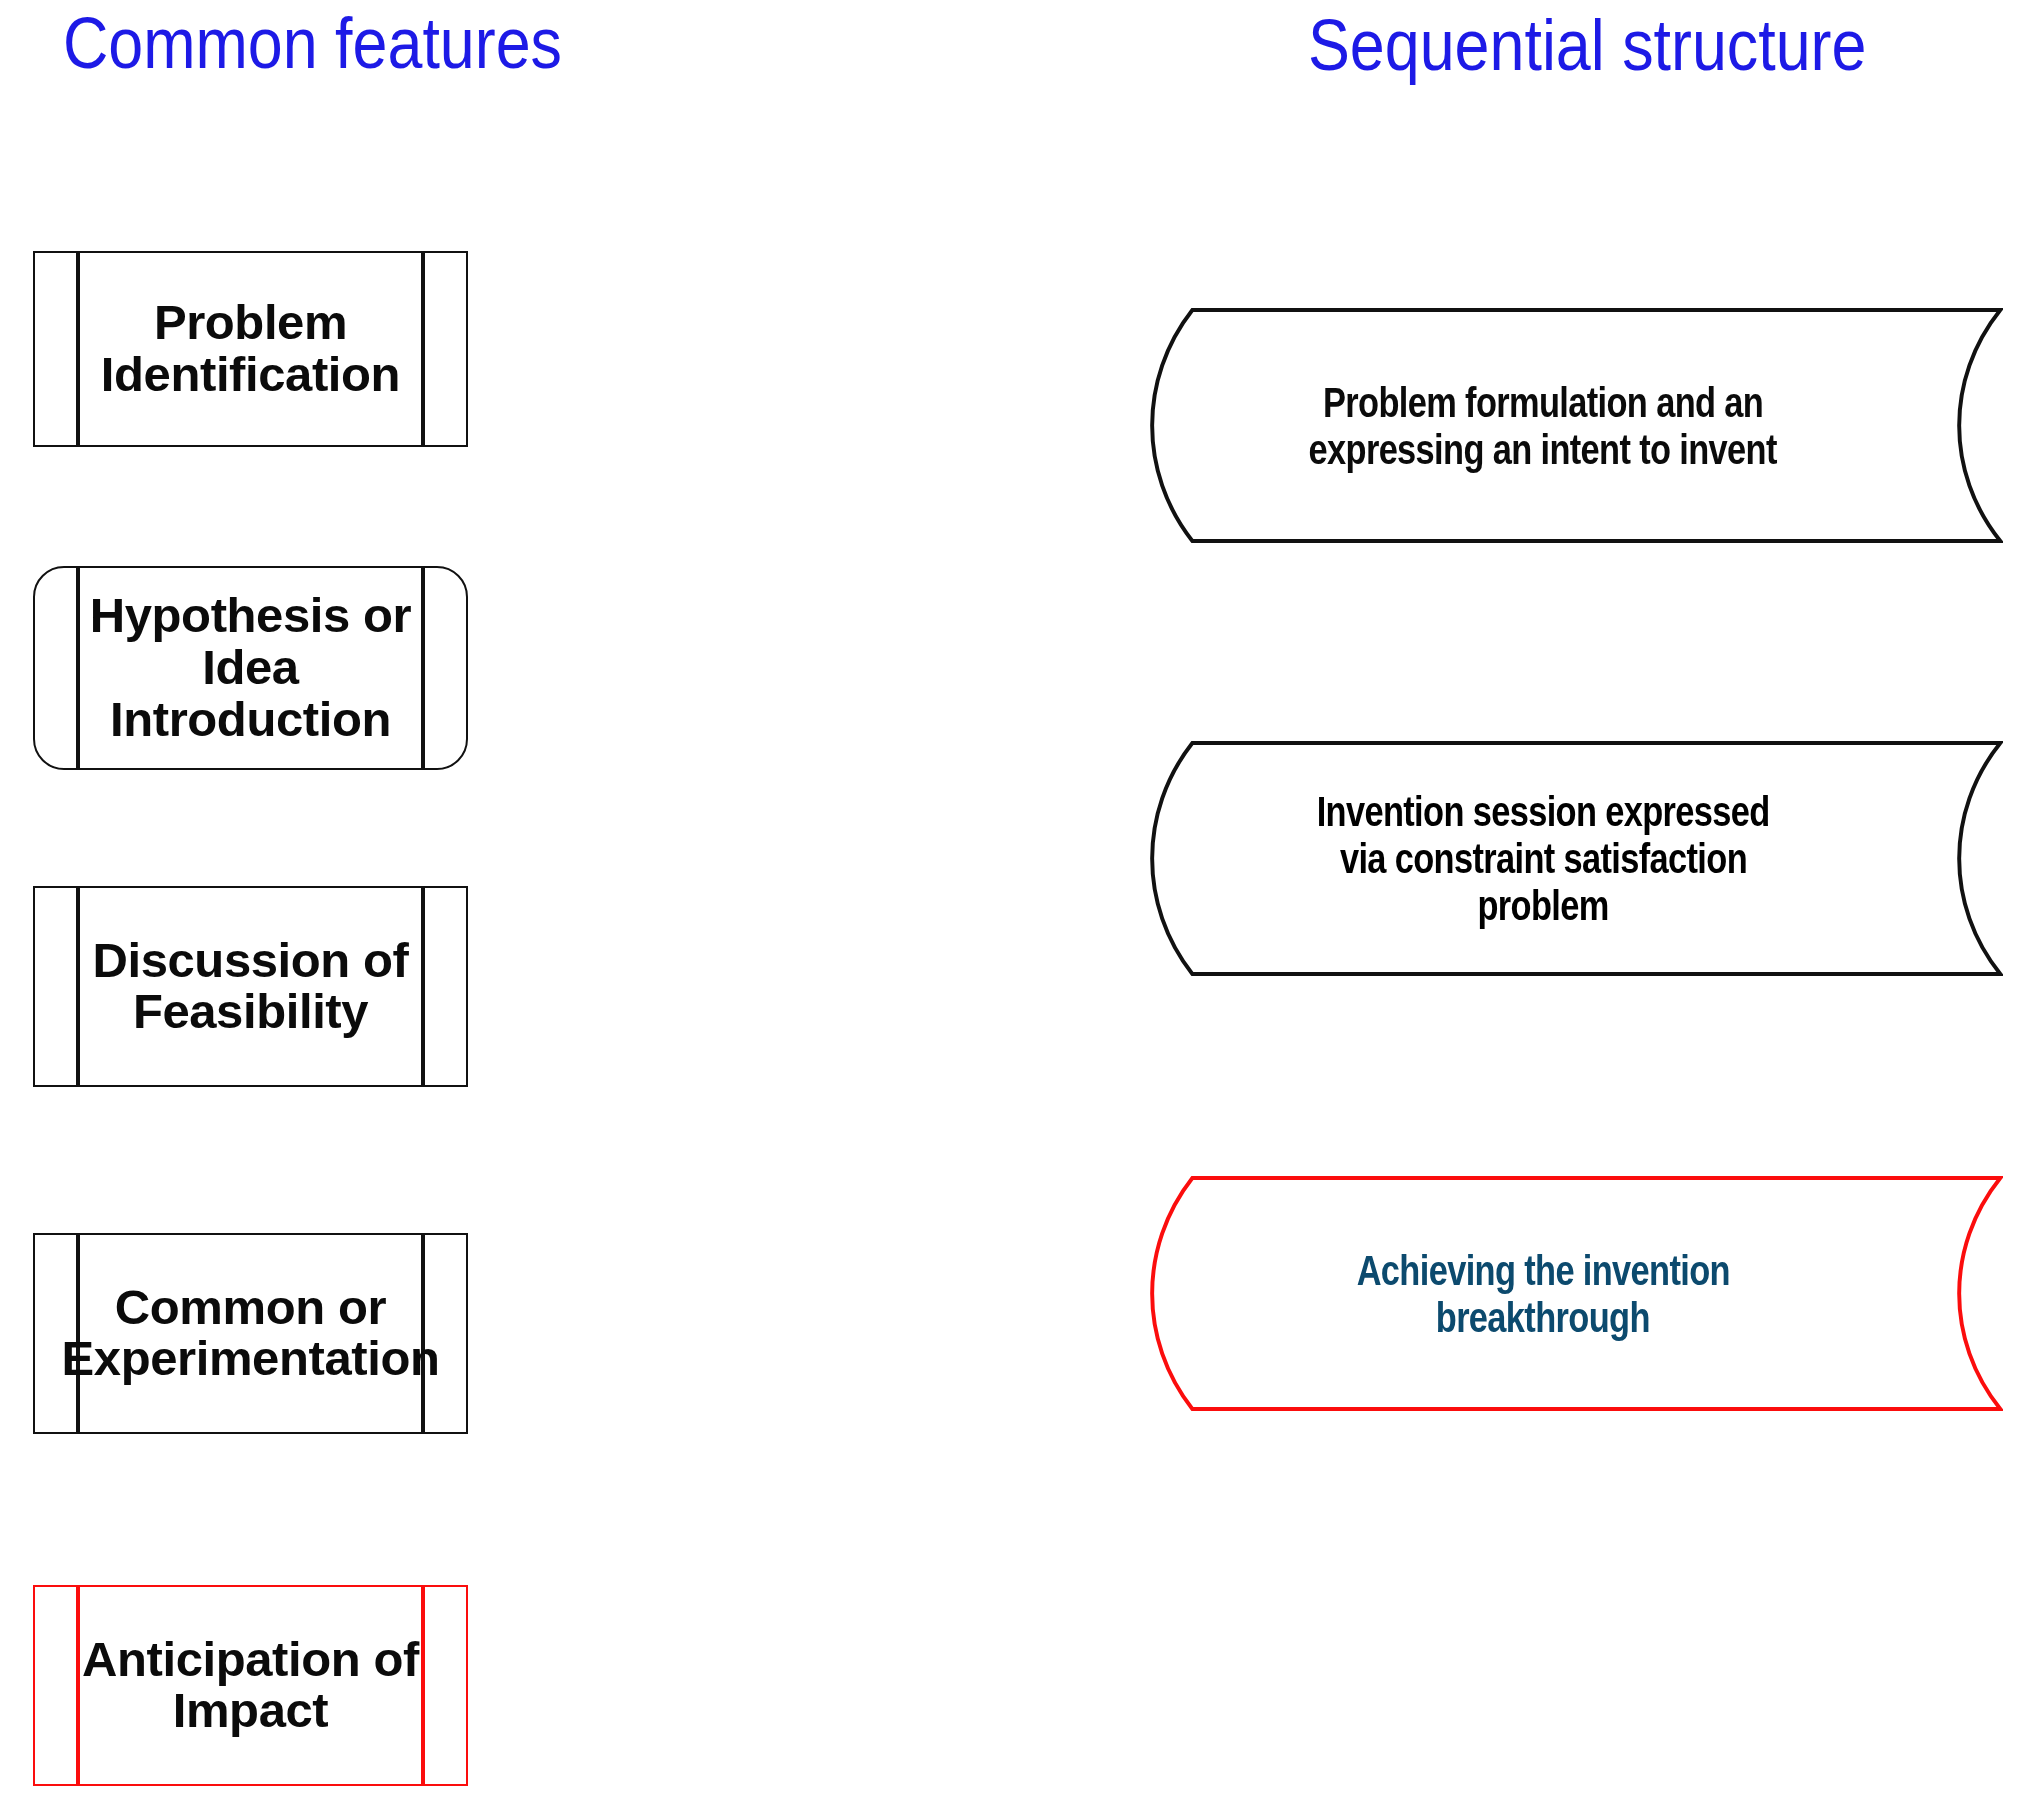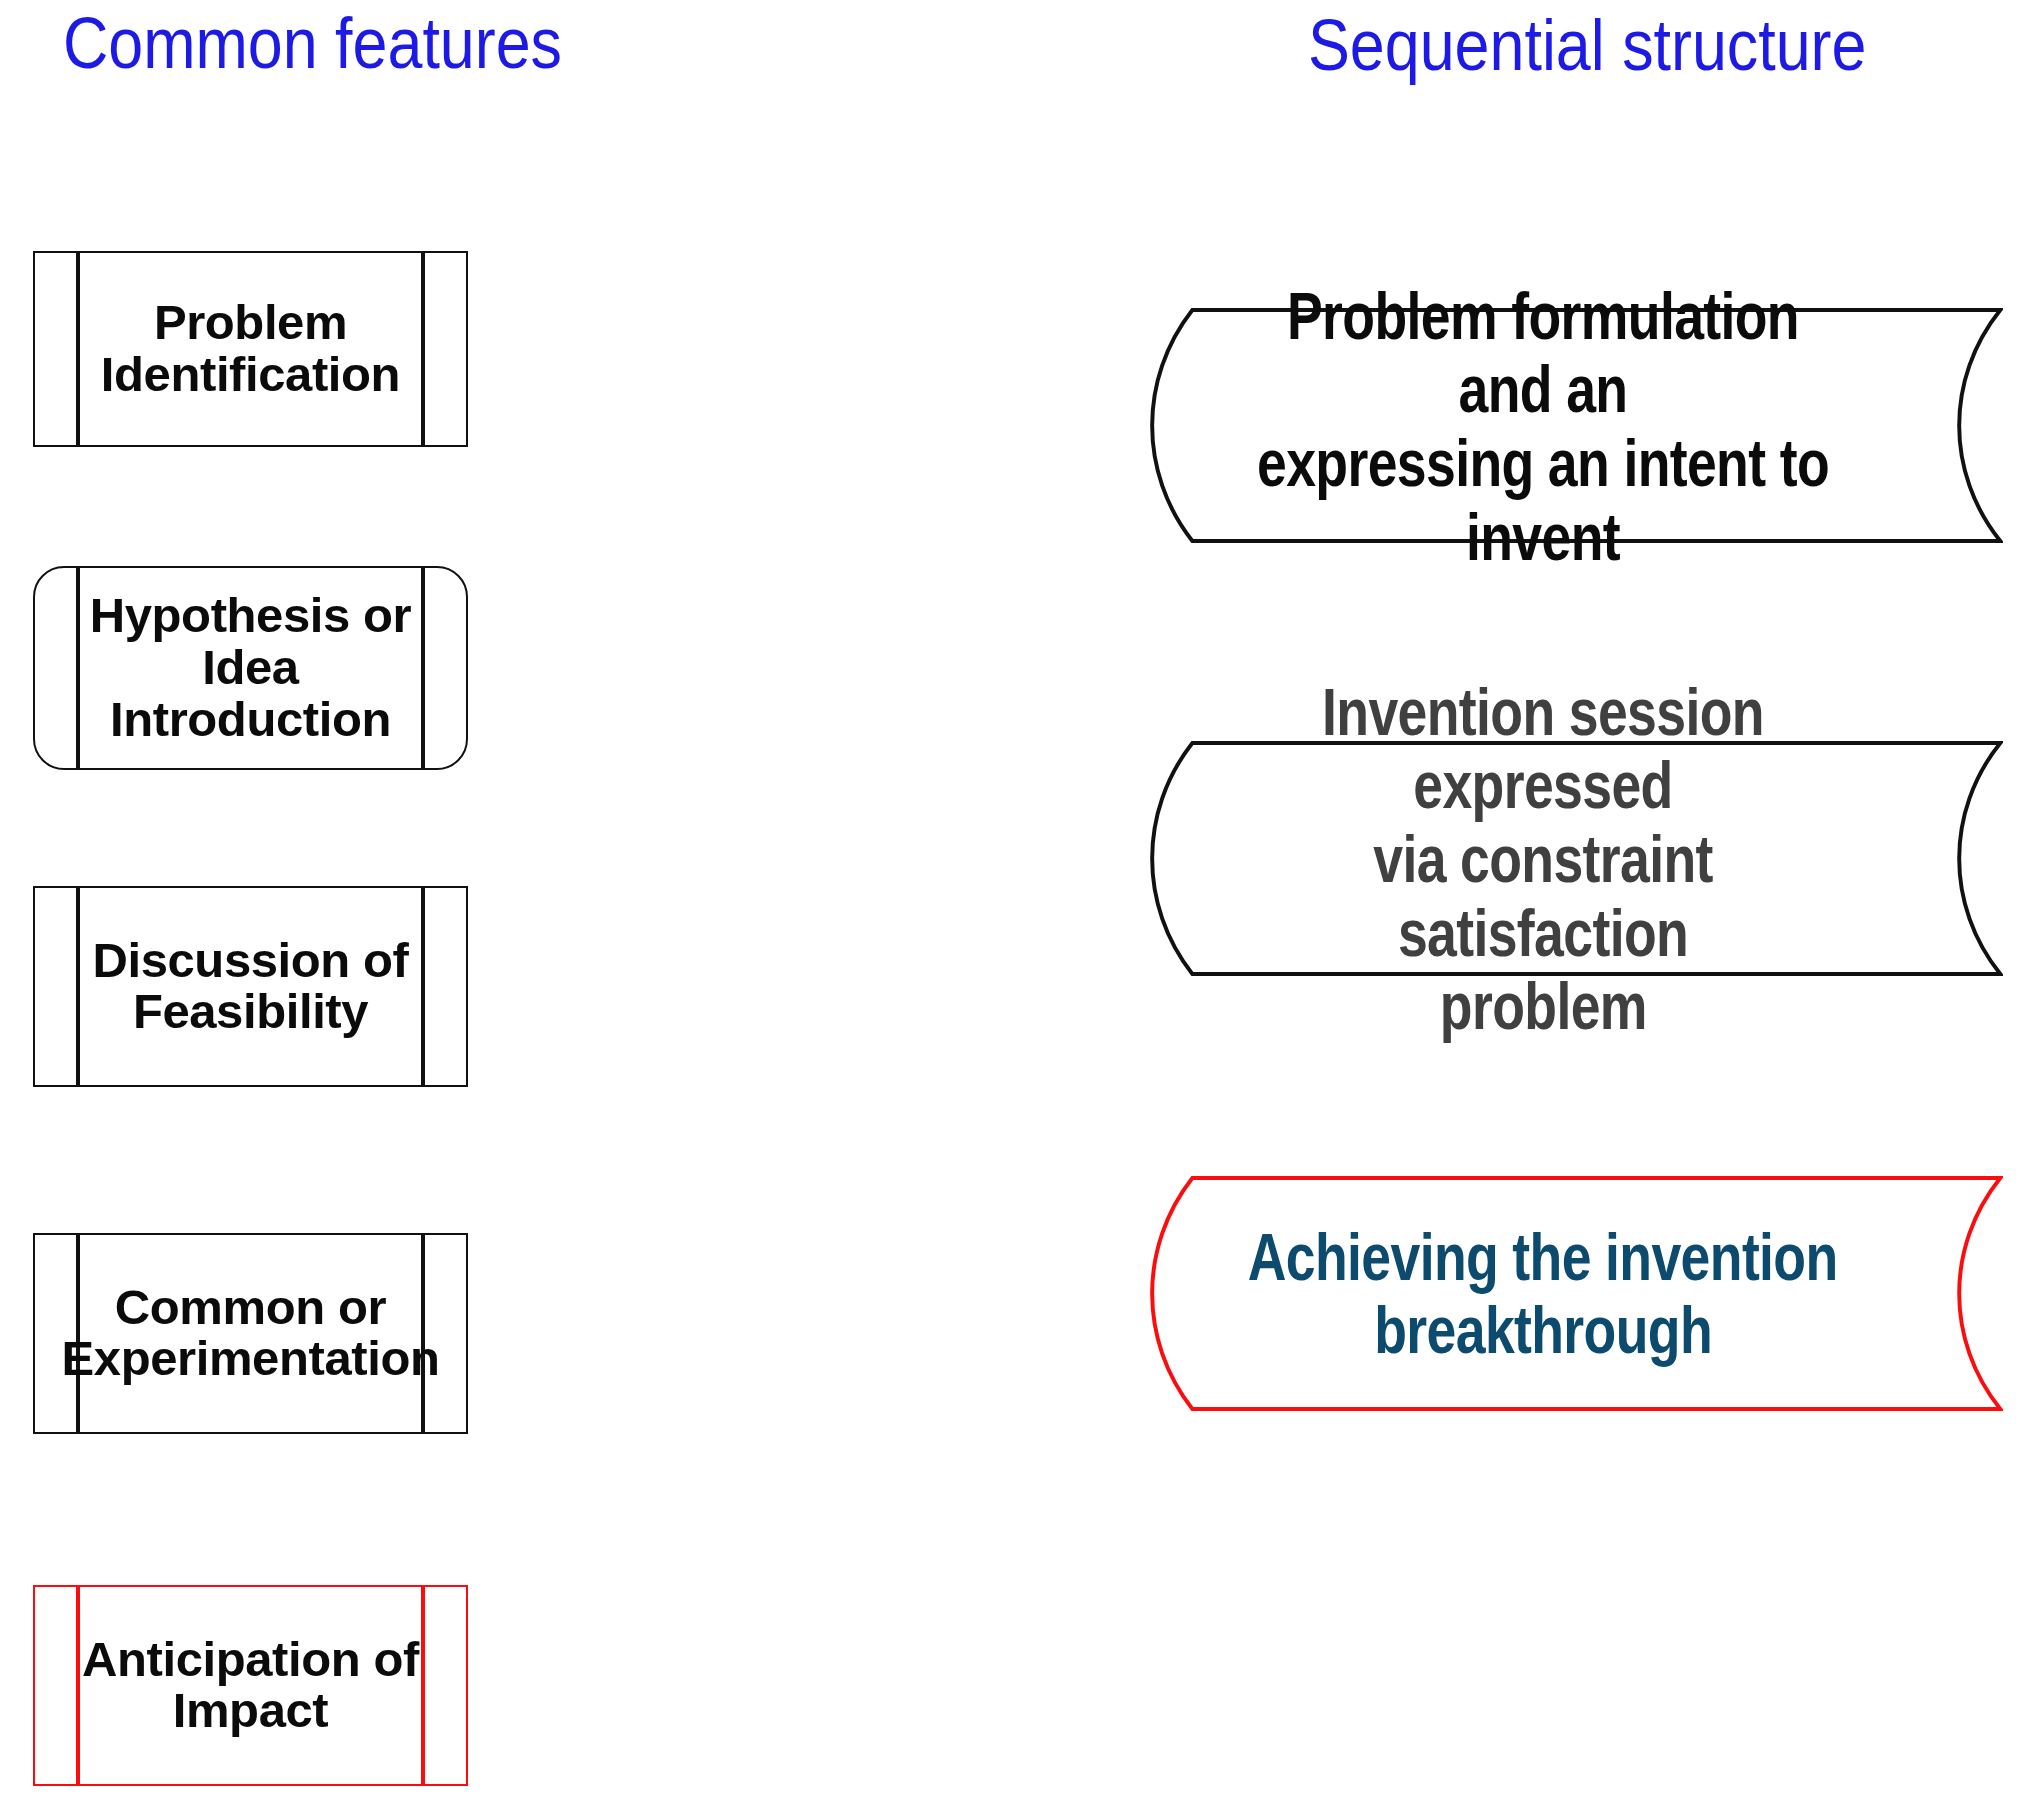--- a/index.html
+++ b/index.html
@@ -97,21 +97,21 @@
   }
   .tape-label {
     position: absolute;
     left: 0;
     right: 0;
     top: 50%;
     transform: translateY(-50%);
     text-align: center;
     font-family: "Liberation Sans Narrow", "Liberation Sans", sans-serif;
     font-weight: bold;
-    font-size: 67px;
+    font-size: 43px;
     line-height: 1.10;
     color: #0b0b0b;
     white-space: pre-line;
     letter-spacing: -0.8px;
   }
   .tape-label > span {
     display: inline-block;
     transform: scaleX(0.80);
     transform-origin: center;
   }
@@ -163,21 +163,21 @@
       <div class="tape" style="left: 1138px; top: 308px; width: 865px; height: 235px;">
         <svg width="865" height="235" viewBox="0 0 1095 298">
           <path d="M 68 2.5 L 1092.5 2.5 C 1023 89.39999999999999, 1023 208.6, 1092.5 295.5 L 68 295.5 C 0 208.6, 0 89.39999999999999, 68 2.5 Z" fill="#ffffff" stroke="#111111" stroke-width="5" stroke-linejoin="miter"></path>
         </svg>
         <div class="tape-label" style="color: rgb(11, 11, 11); padding-right: 87px; padding-left: 32px;"><span>Problem formulation and an</span><br><span>expressing an intent to invent</span></div>
       </div>
       <div class="tape" style="left: 1138px; top: 741px; width: 865px; height: 235px;">
         <svg width="865" height="235" viewBox="0 0 1095 298">
           <path d="M 68 2.5 L 1092.5 2.5 C 1023 89.39999999999999, 1023 208.6, 1092.5 295.5 L 68 295.5 C 0 208.6, 0 89.39999999999999, 68 2.5 Z" fill="#ffffff" stroke="#111111" stroke-width="5" stroke-linejoin="miter"></path>
         </svg>
-        <div class="tape-label" style="color: #404040; padding-right: 87px; padding-left: 32px;"><span>Invention session expressed</span><br><span>via constraint satisfaction</span><br><span>problem</span></div>
+        <div class="tape-label" style="color: #000000; padding-right: 87px; padding-left: 32px;"><span>Invention session expressed</span><br><span>via constraint satisfaction</span><br><span>problem</span></div>
       </div>
       <div class="tape" style="left: 1138px; top: 1176px; width: 865px; height: 235px;">
         <svg width="865" height="235" viewBox="0 0 1095 298">
           <path d="M 68 2.5 L 1092.5 2.5 C 1023 89.39999999999999, 1023 208.6, 1092.5 295.5 L 68 295.5 C 0 208.6, 0 89.39999999999999, 68 2.5 Z" fill="#ffffff" stroke="#fb0d0d" stroke-width="5" stroke-linejoin="miter"></path>
         </svg>
         <div class="tape-label" style="color: #0c4a6e; padding-right: 87px; padding-left: 32px;"><span>Achieving the invention</span><br><span>breakthrough</span></div>
       </div>
     </div>
 
 </div>

